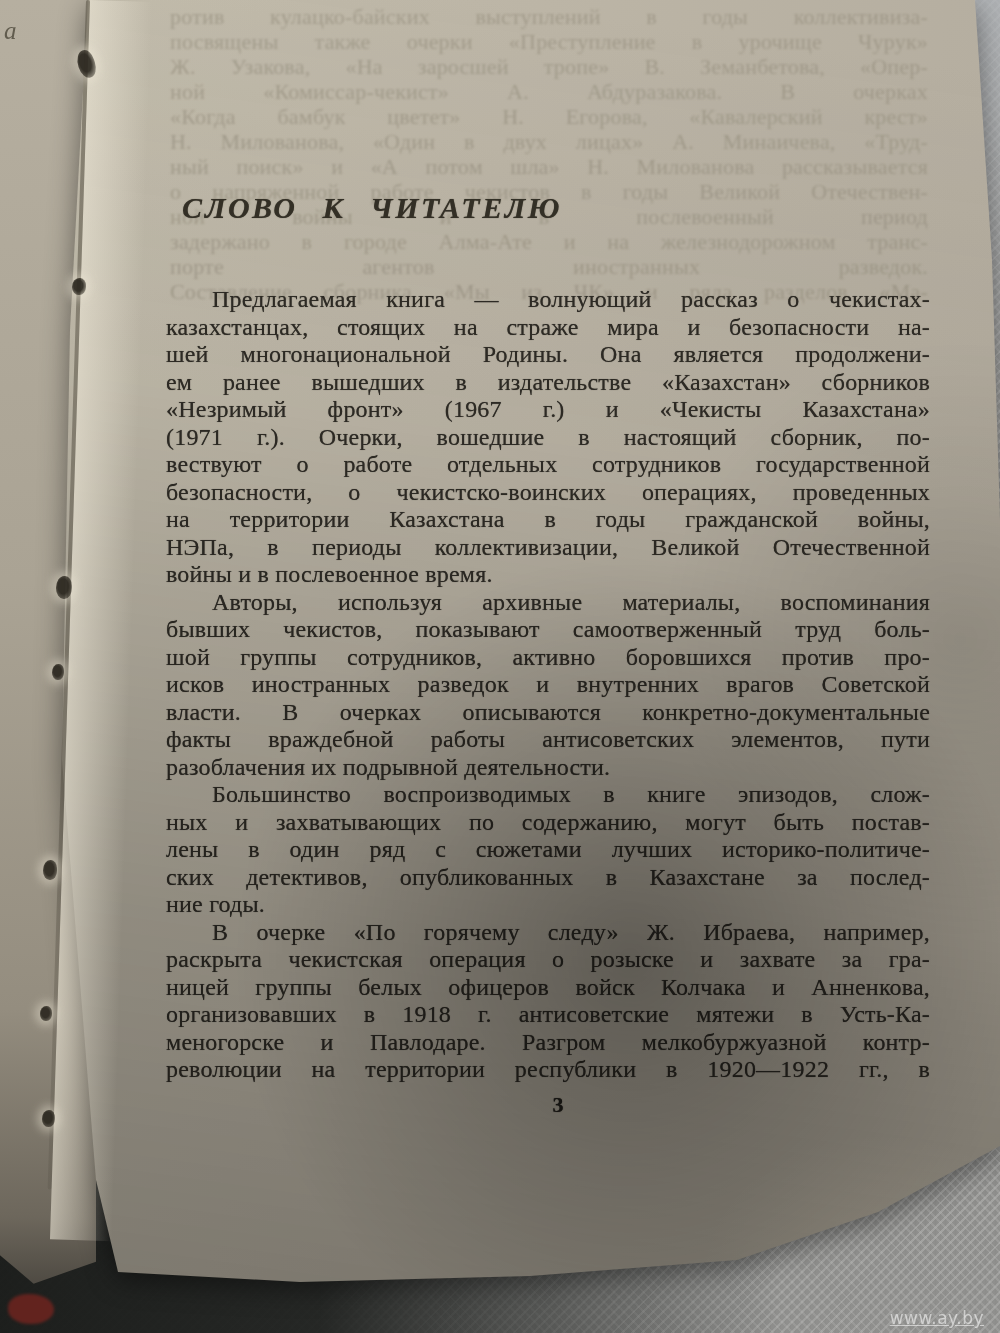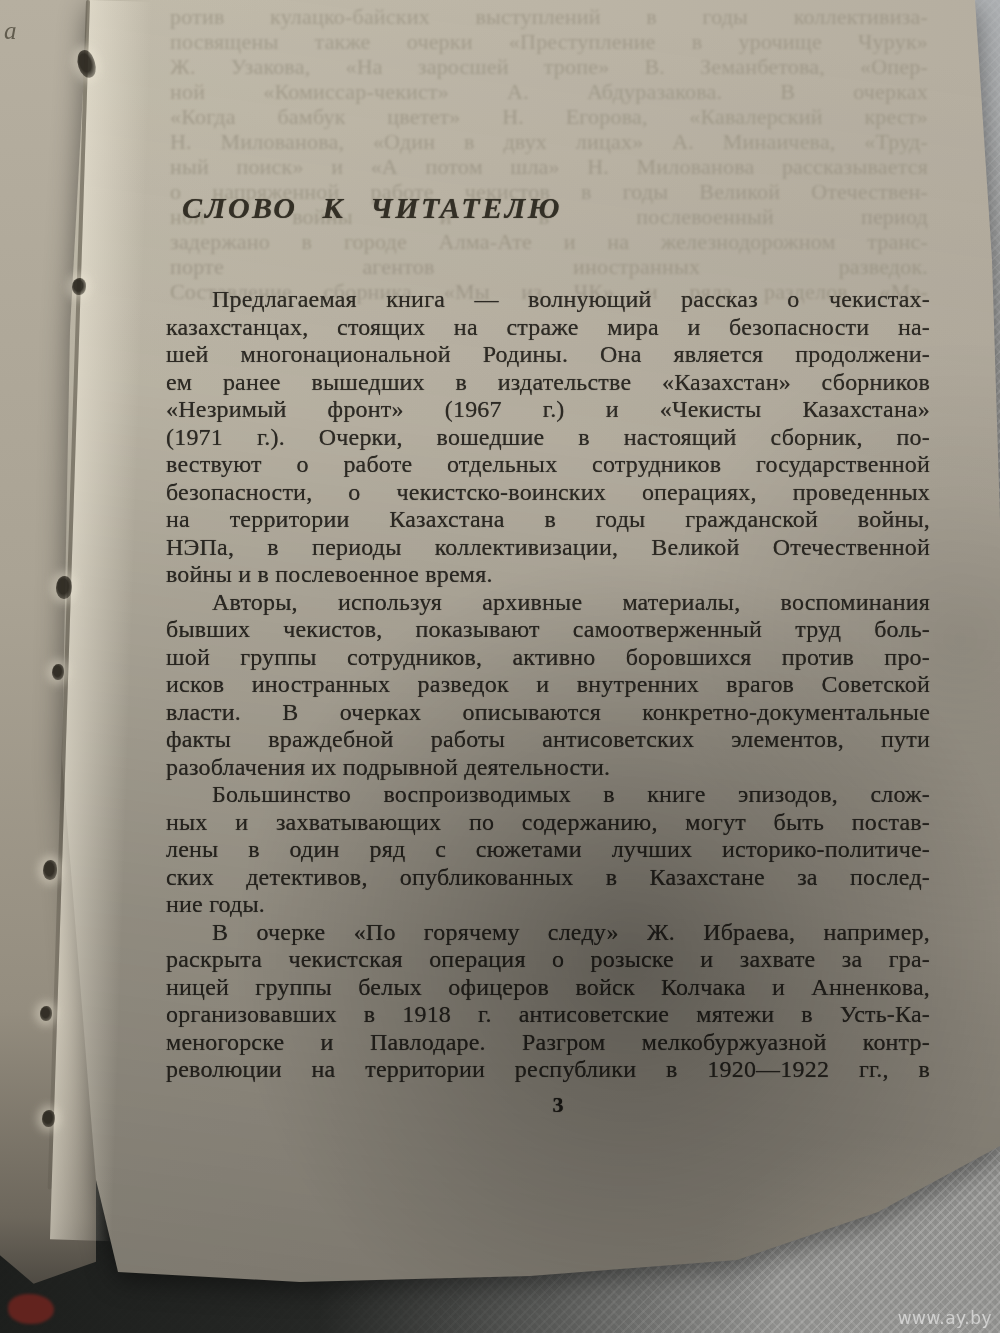--- a/index.html
+++ b/index.html
@@ -90,22 +90,22 @@
     left:86px;top:0;width:4px;height:1190px;transform:rotate(1.85deg);transform-origin:top left;
     background:linear-gradient(180deg, rgba(88,82,68,.55), rgba(70,64,52,.45) 55%, rgba(60,56,46,.15));
     border-radius:2px;
   }
   .stitch{
     position:absolute;border-radius:55% 45% 50% 50%;
     background:radial-gradient(ellipse at 45% 45%, #2c2820 0 42%, rgba(44,40,32,.55) 68%, rgba(0,0,0,0) 100%);
     box-shadow:0 0 8px 5px rgba(237,230,212,.45);opacity:.92;
   }
   #watermark{
-    right:8px;bottom:6px;font:17px/1 "DejaVu Sans",sans-serif;
-    color:rgba(255,255,255,.55);letter-spacing:.5px;
+    right:16px;bottom:6px;font:17px/1 "DejaVu Sans",sans-serif;
+    color:rgba(255,255,255,.55);letter-spacing:.5px;text-decoration:underline;
   }
 </style>
 </head>
 <body>
 
 <div class="abs" id="fabric-shade"></div>
 <div class="abs" id="fabric-shade-top"></div>
 <div class="abs" id="red-sliver"></div>
 
 <div class="abs" id="facing-page">

